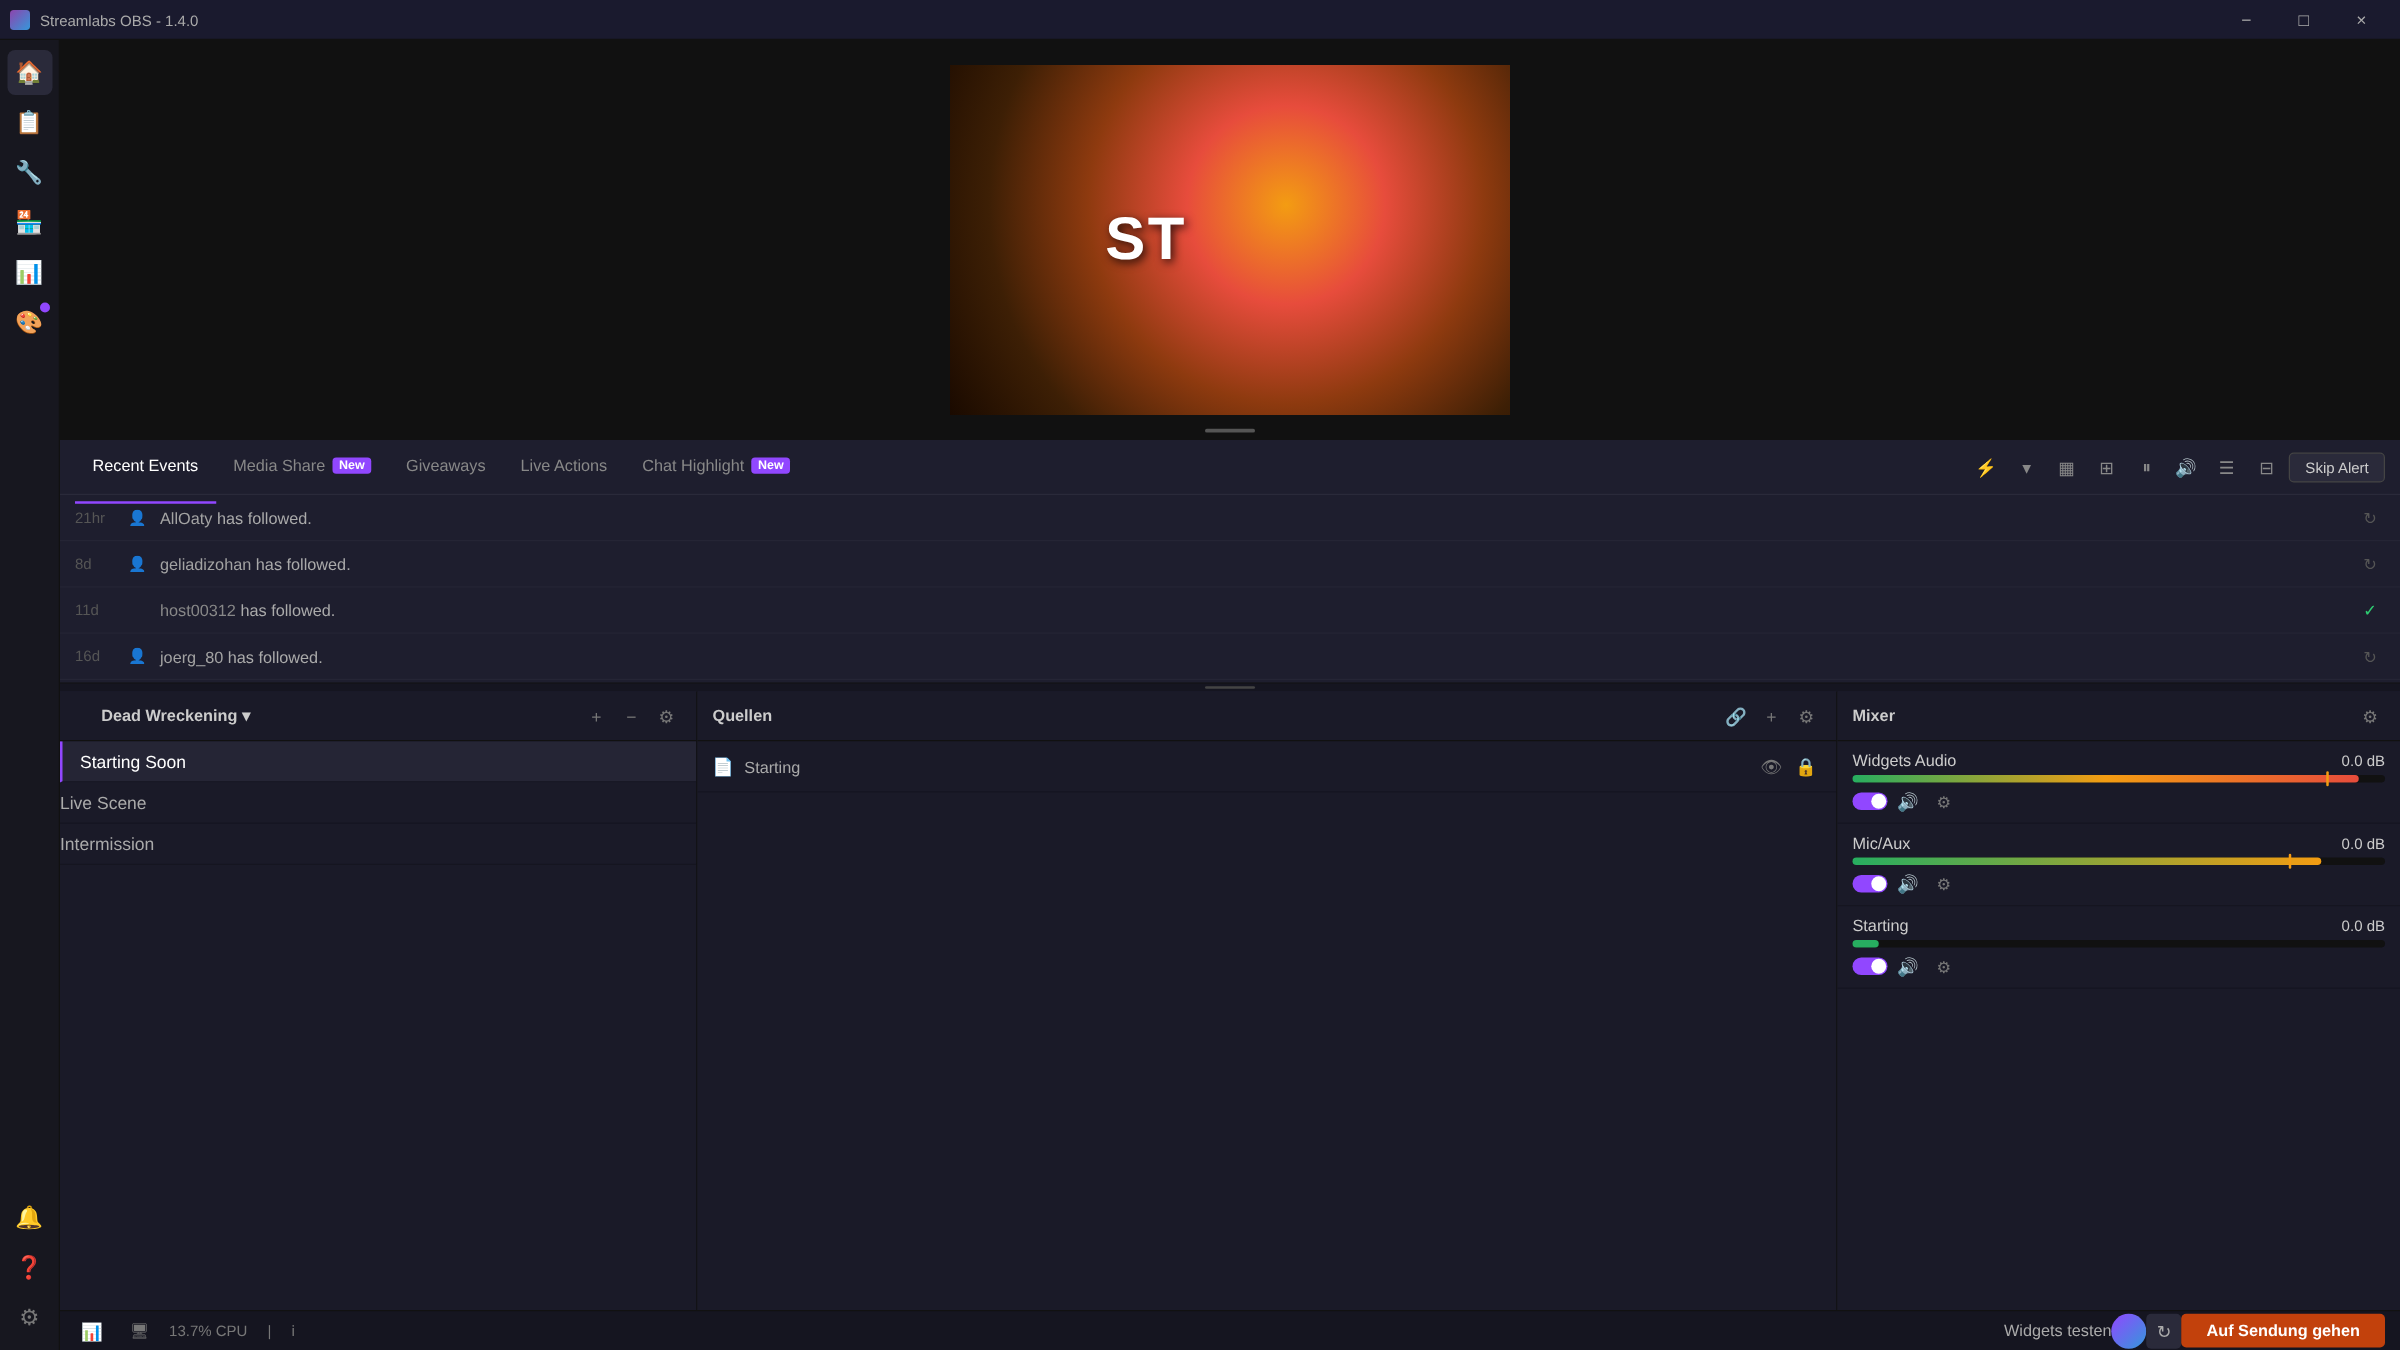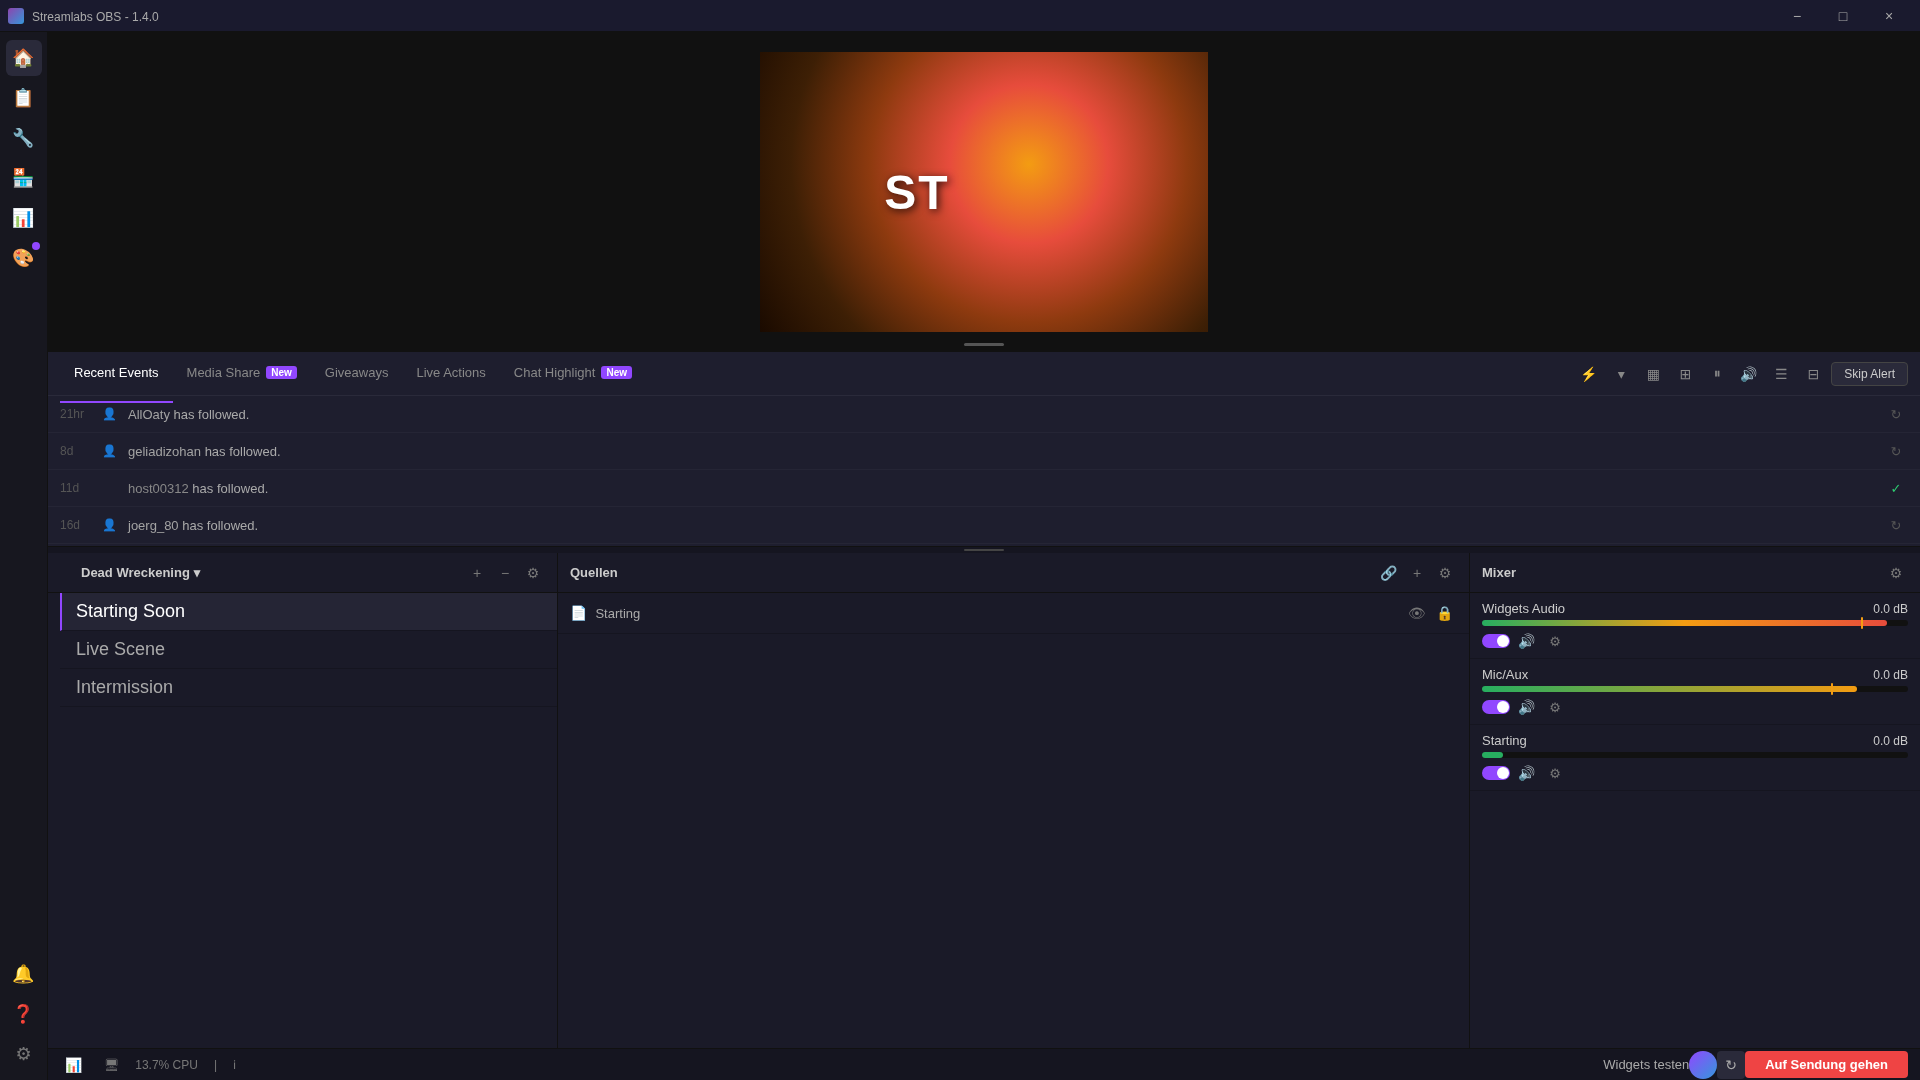--- a/index.html
+++ b/index.html
@@ -341,26 +341,25 @@
       border-radius: 3px;
       margin-left: 15px;
     }
 
     
     .scene-list {
       flex: 1;
       overflow-y: auto;
     }
     .scene-item {
-      padding: 8px 16px;
-      font-size: 18px;
+      padding: 8px 0;
+      font-size: 14px;
       color: #aaa;
       cursor: pointer;
       border-bottom: 1px solid #151520;
-      margin-left: 12px;
     }
     .scene-item.active {
       background: #252535;
       color: #fff;
       border-left: 2px solid #9147ff;
       padding-left: 14px;
     }
 
     
     .sources-panel {
@@ -496,21 +495,21 @@
       flex-shrink: 0;
       gap: 16px;
     }
     .status-right {
       margin-left: auto;
       display: flex;
       align-items: center;
       gap: 0;
     }
     .go-live-btn {
-      background: #ef4444;
+      background: #c2410c;
       color: white;
       border: none;
       padding: 6px 20px;
       font-size: 13px;
       font-weight: 600;
       cursor: pointer;
       border-radius: 4px;
     }
     .test-widgets-btn {
       background: transparent;

